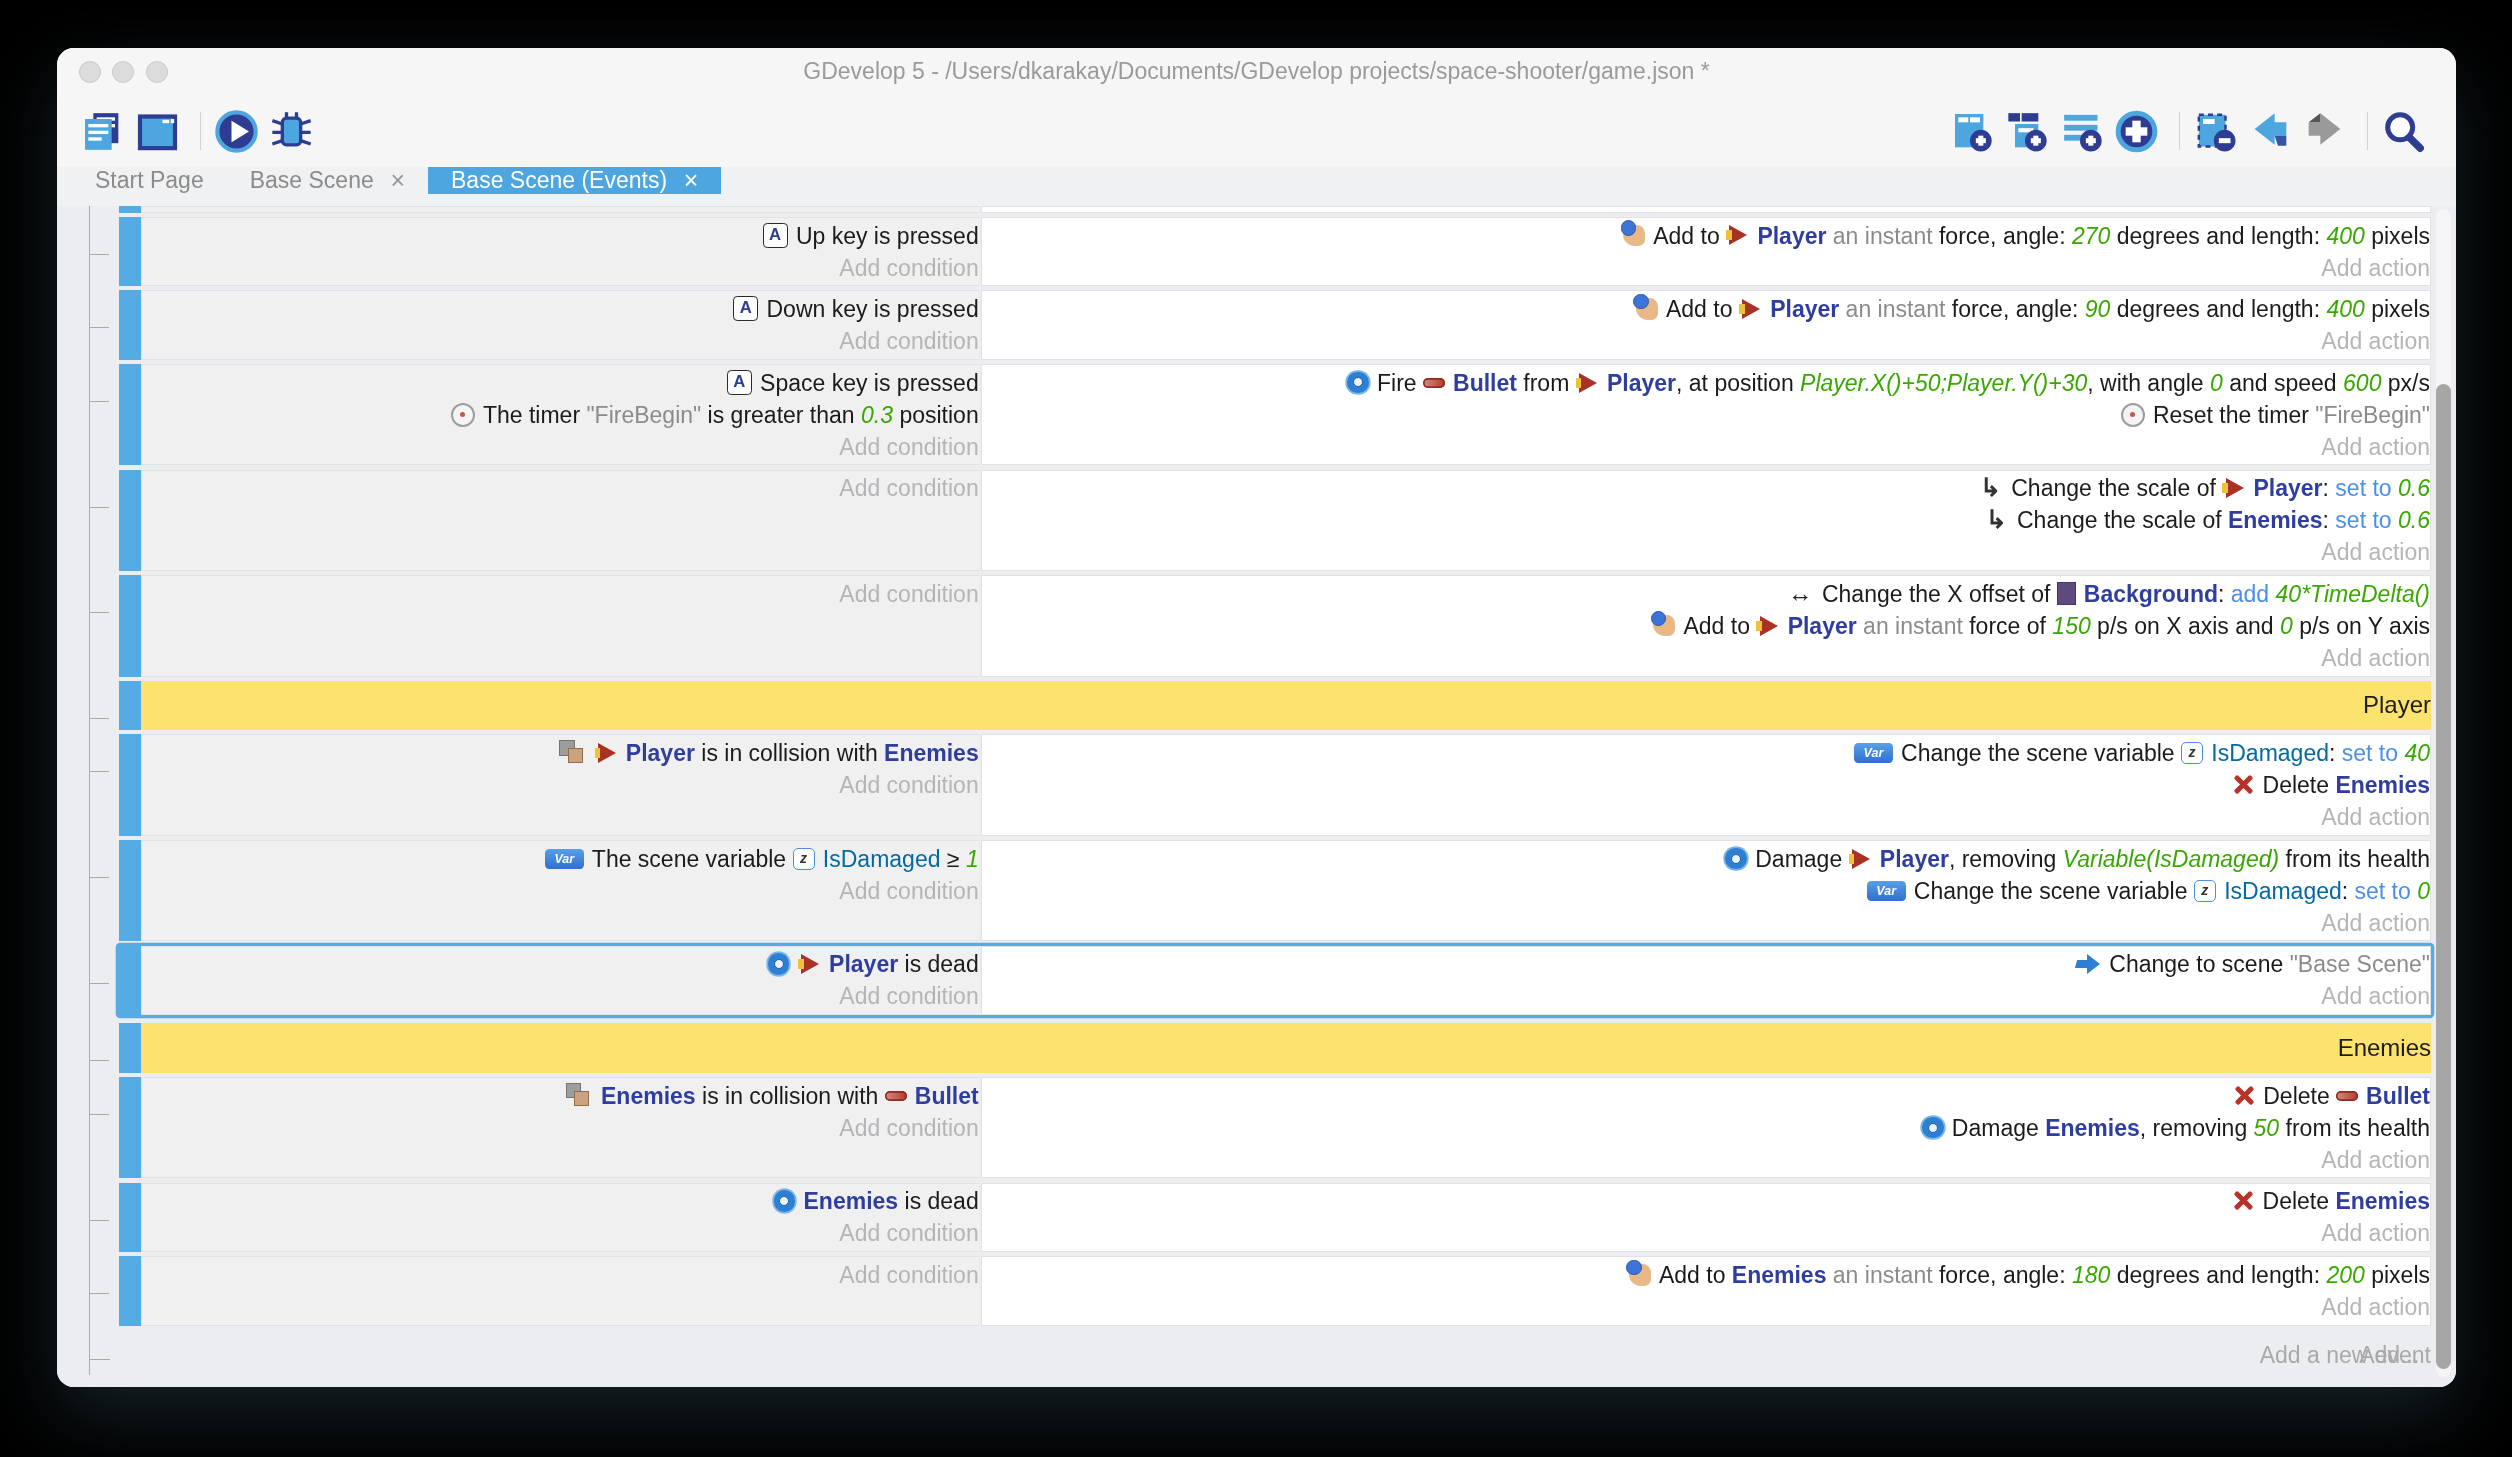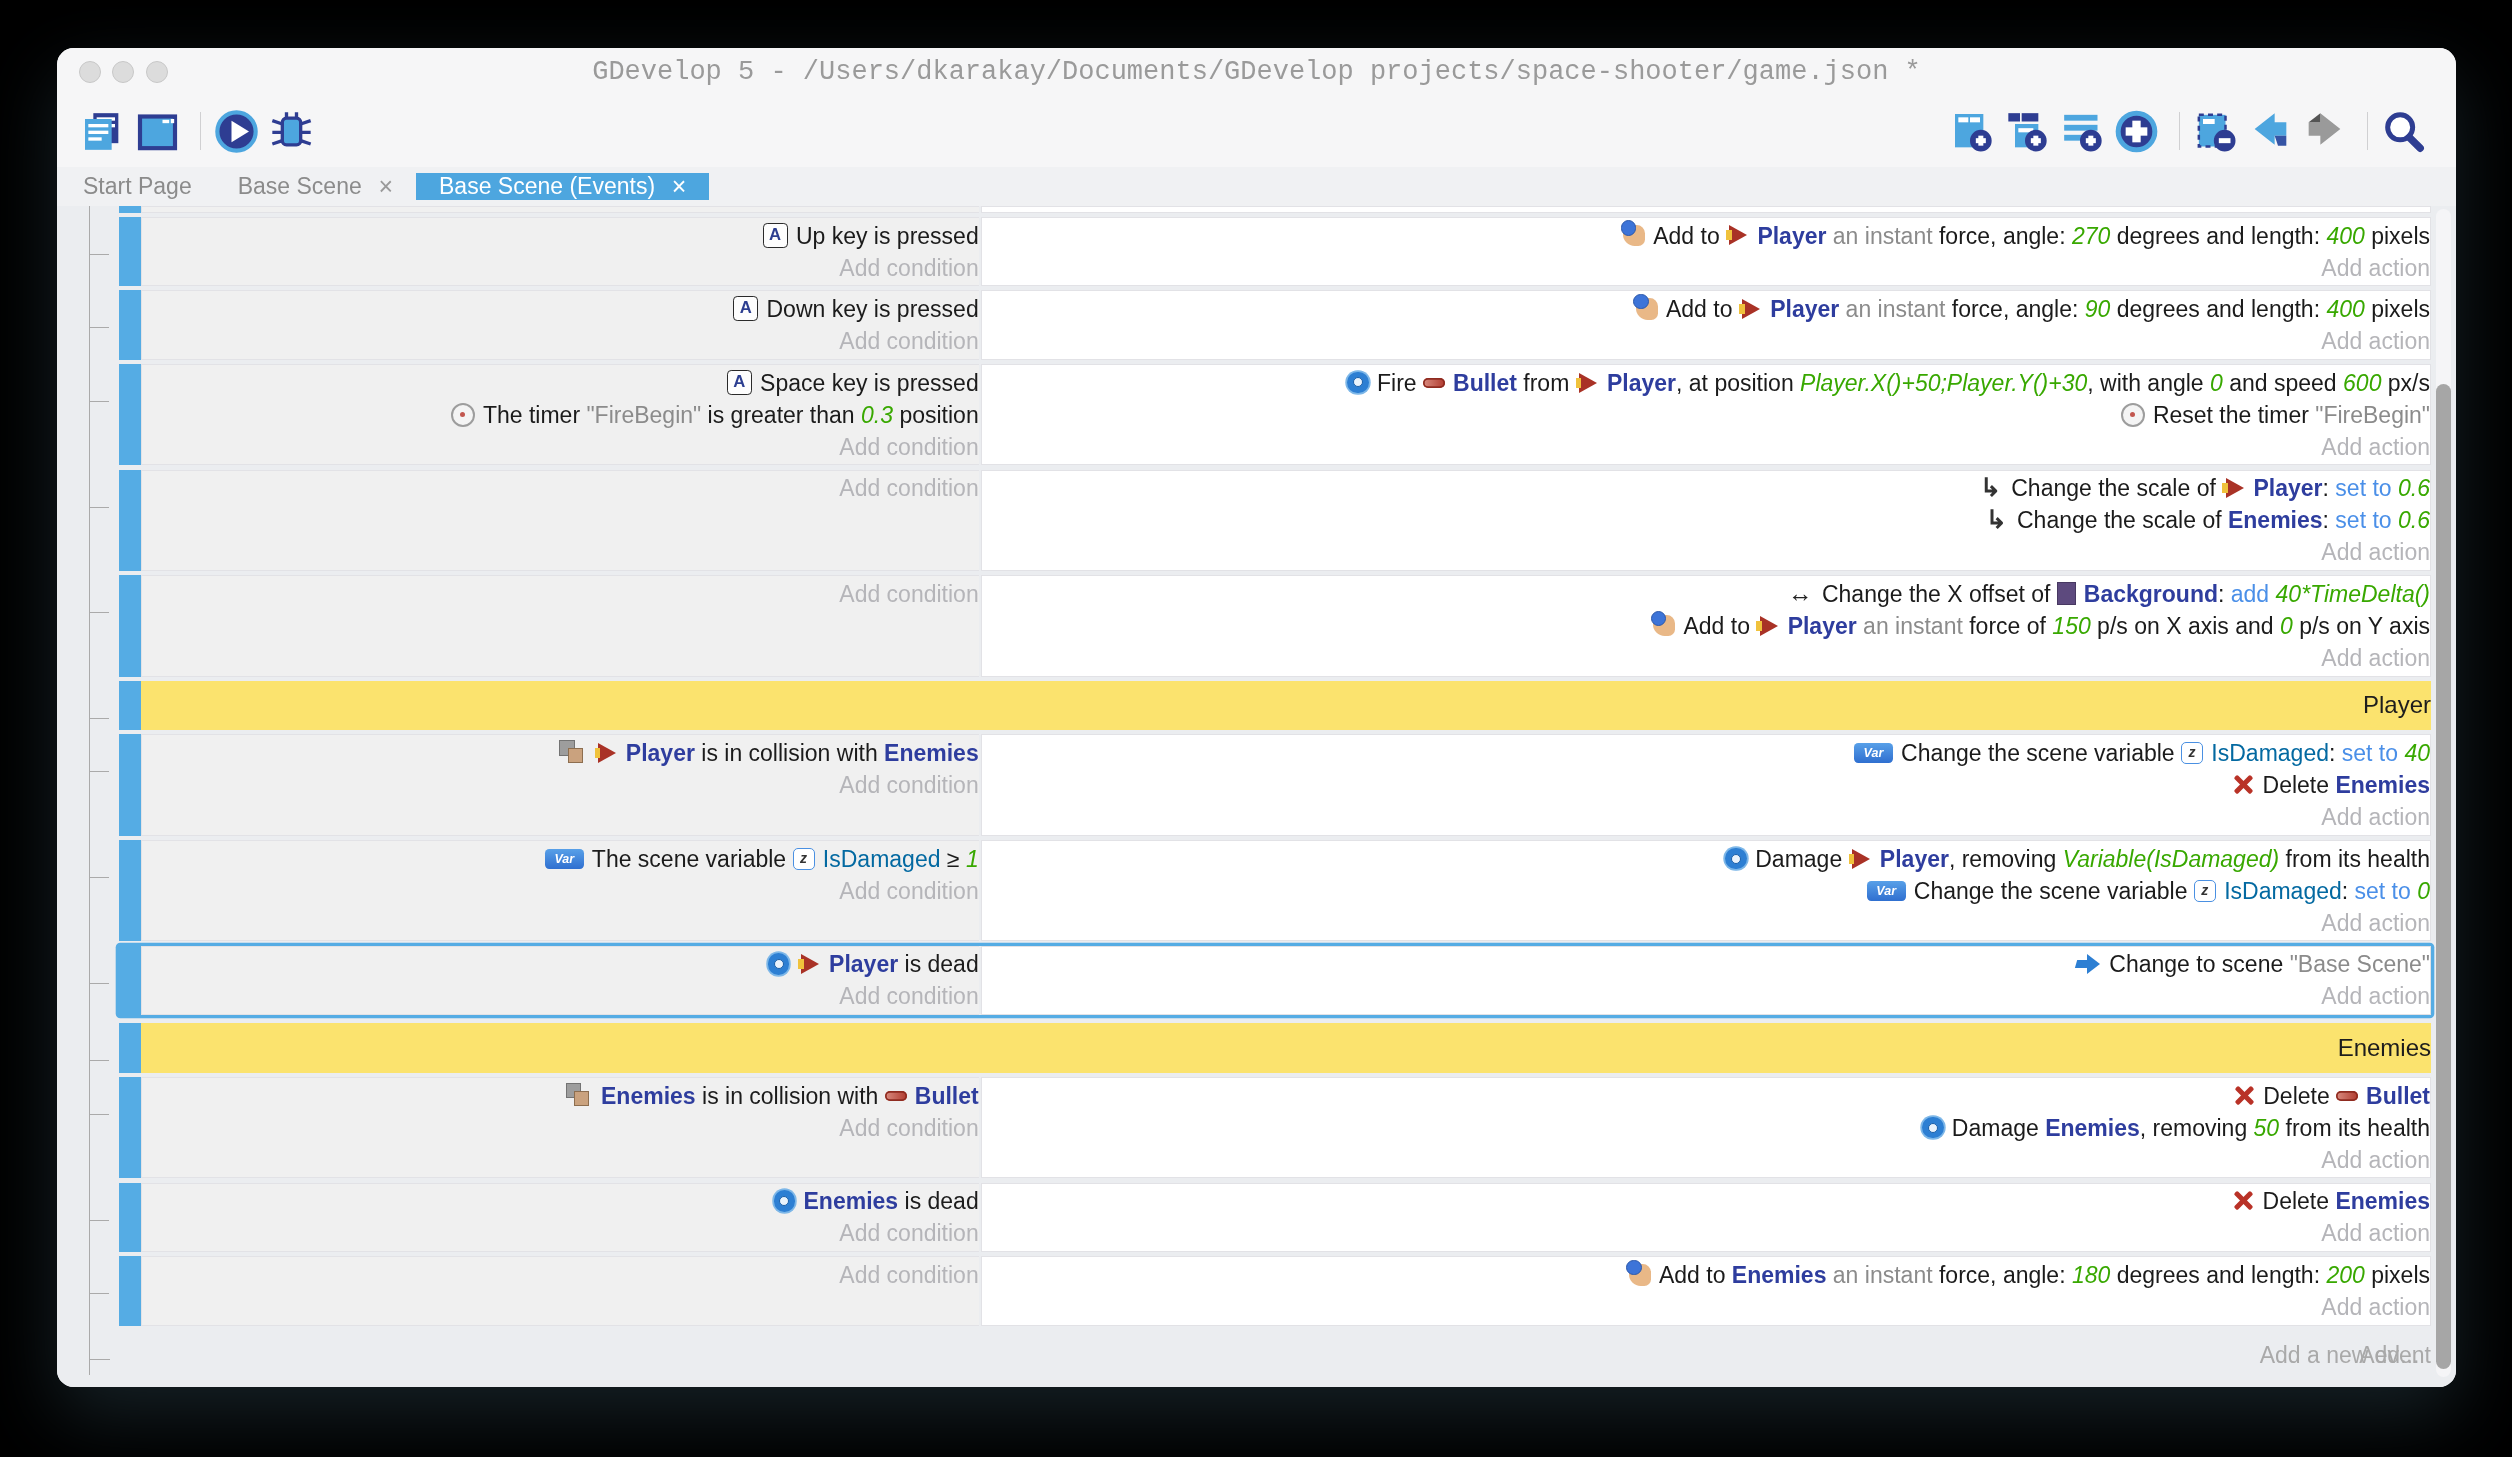--- a/index.html
+++ b/index.html
@@ -5,30 +5,30 @@
   html,body{margin:0;padding:0;background:#000;}
   .stage{position:relative;width:2512px;height:1458px;background:#000;overflow:hidden;
          font-family:"Liberation Sans",sans-serif;}
   .window{position:absolute;left:57px;top:48px;width:2399px;height:1339px;background:#f0f1f3;
           border-radius:16.7px;box-shadow:0 28px 75px rgba(40,60,70,.55);overflow:hidden;}
   
   .titlebar{position:absolute;left:0;top:0;right:0;height:47px;background:#f6f6f7;
             border-bottom:0.8px solid #d9d9db;display:flex;align-items:center;}
   .lights{display:flex;gap:11.7px;margin-left:21.7px;}
   .light{width:20px;height:20px;border-radius:50%;background:#dcdcdc;border:0.8px solid #c7c7c7;}
-  .title{position:absolute;left:0;right:0;text-align:center;color:#9a9a9a;font-size:27px;font-family:Liberation Mono, monospace;}
+  .title{position:absolute;left:0;right:0;text-align:center;color:#9a9a9a;font-size:23px;}
   
   .toolbar{position:absolute;left:0;top:47px;right:0;height:72px;background:#f6f6f7;
            display:flex;align-items:center;padding:0 21.7px;box-sizing:border-box;}
   .tbtn{width:48px;height:48px;border:none;background:transparent;padding:1.7px;margin-right:6.7px;cursor:pointer;}
   .tbtn svg{width:45px;height:45px;display:block;}
   .tdiv{width:0.8px;height:38px;background:#d0d0d2;margin:0 11.7px;}
   .tspacer{flex:1;}
   
-  .tabbar{position:absolute;left:0;top:119px;right:0;height:39px;display:flex;align-items:center;padding-left:3px;}
+  .tabbar{position:absolute;left:0;top:119px;right:0;height:39px;display:flex;align-items:flex-start;padding-left:15px;}
   .tab{display:flex;align-items:center;gap:16.7px;padding:0 23px;font-size:23px;color:#8b8b8b;}
   .tab .x{font-size:25px;color:#9a9a9a;line-height:1;}
   .tab.active{background:#4da6df;color:#fff;}
   .tab.active .x{color:#fff;}
   
   .sheet{position:absolute;left:0;top:158px;right:0;bottom:0;background:#ebedf0;
          padding:5px 25px 0 62px;box-sizing:border-box;overflow:hidden;text-align:right;}
   .rail{position:absolute;left:32px;top:0;height:1169px;width:0.8px;background:#aaa;}
   .event,.group,.sliver{display:flex;margin-bottom:4.2px;position:relative;}
   .event::before,.group::before{content:'';position:absolute;left:-30px;top:37px;width:20px;height:0.8px;background:#aaa;}

